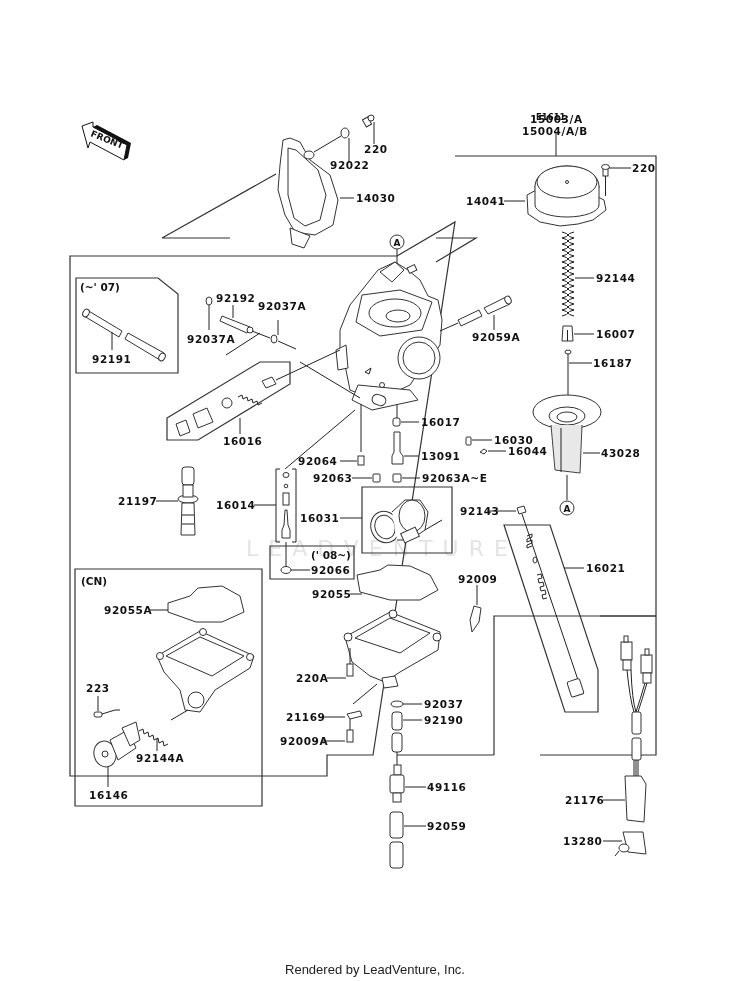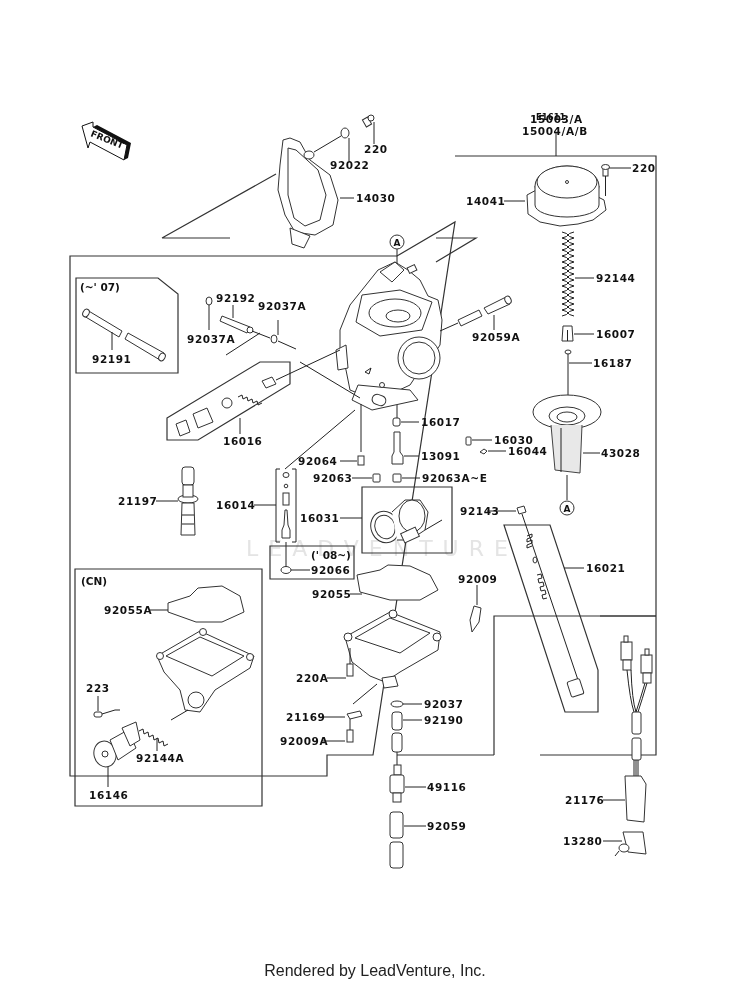--- a/index.html
+++ b/index.html
@@ -8,21 +8,21 @@
   .ln { stroke: #222; stroke-width: 1; fill: none; }
   .frame { stroke: #333; stroke-width: 1.2; fill: none; }
   .part { stroke: #333; stroke-width: 1; fill: #fff; }
   .partg { stroke: #444; stroke-width: 1; fill: #e8e8e8; }
   .lbl { font-family: "DejaVu Sans", sans-serif; font-size: 10.5px; font-weight: bold; fill: #111; letter-spacing: 0.6px; }
   .note { font-family: "DejaVu Sans", sans-serif; font-size: 10.5px; font-weight: bold; fill: #111; }
   .code { font-family: "DejaVu Sans", sans-serif; font-size: 8.5px; font-weight: bold; fill: #111; }
   .circ-lbl { font-family: "DejaVu Sans", sans-serif; font-size: 9px; font-weight: bold; fill: #111; }
   .wm { font-family: "DejaVu Sans", sans-serif; font-size: 22px; fill: #e4e4e4; letter-spacing: 10px; }
   .front-txt { font-family: "DejaVu Sans", sans-serif; font-size: 9px; font-weight: bold; fill: #111; }
-  #footer { position: absolute; left: 0; width: 750px; top: 962px; text-align: center; font-family: "Liberation Sans", sans-serif; font-size: 16px; color: #222; }
+  #footer { position: absolute; left: 0; width: 750px; top: 962px; text-align: center; font-family: "Liberation Sans", sans-serif; font-size: 13px; color: #222; }
 </style>
 </head>
 <body>
 
 <svg id="diagram" viewBox="0 0 750 981" xmlns="http://www.w3.org/2000/svg">
 
   <text class="wm" x="246" y="556">LEADVENTURE</text>
 
   <text class="code" x="536" y="120">E1611</text>
 

